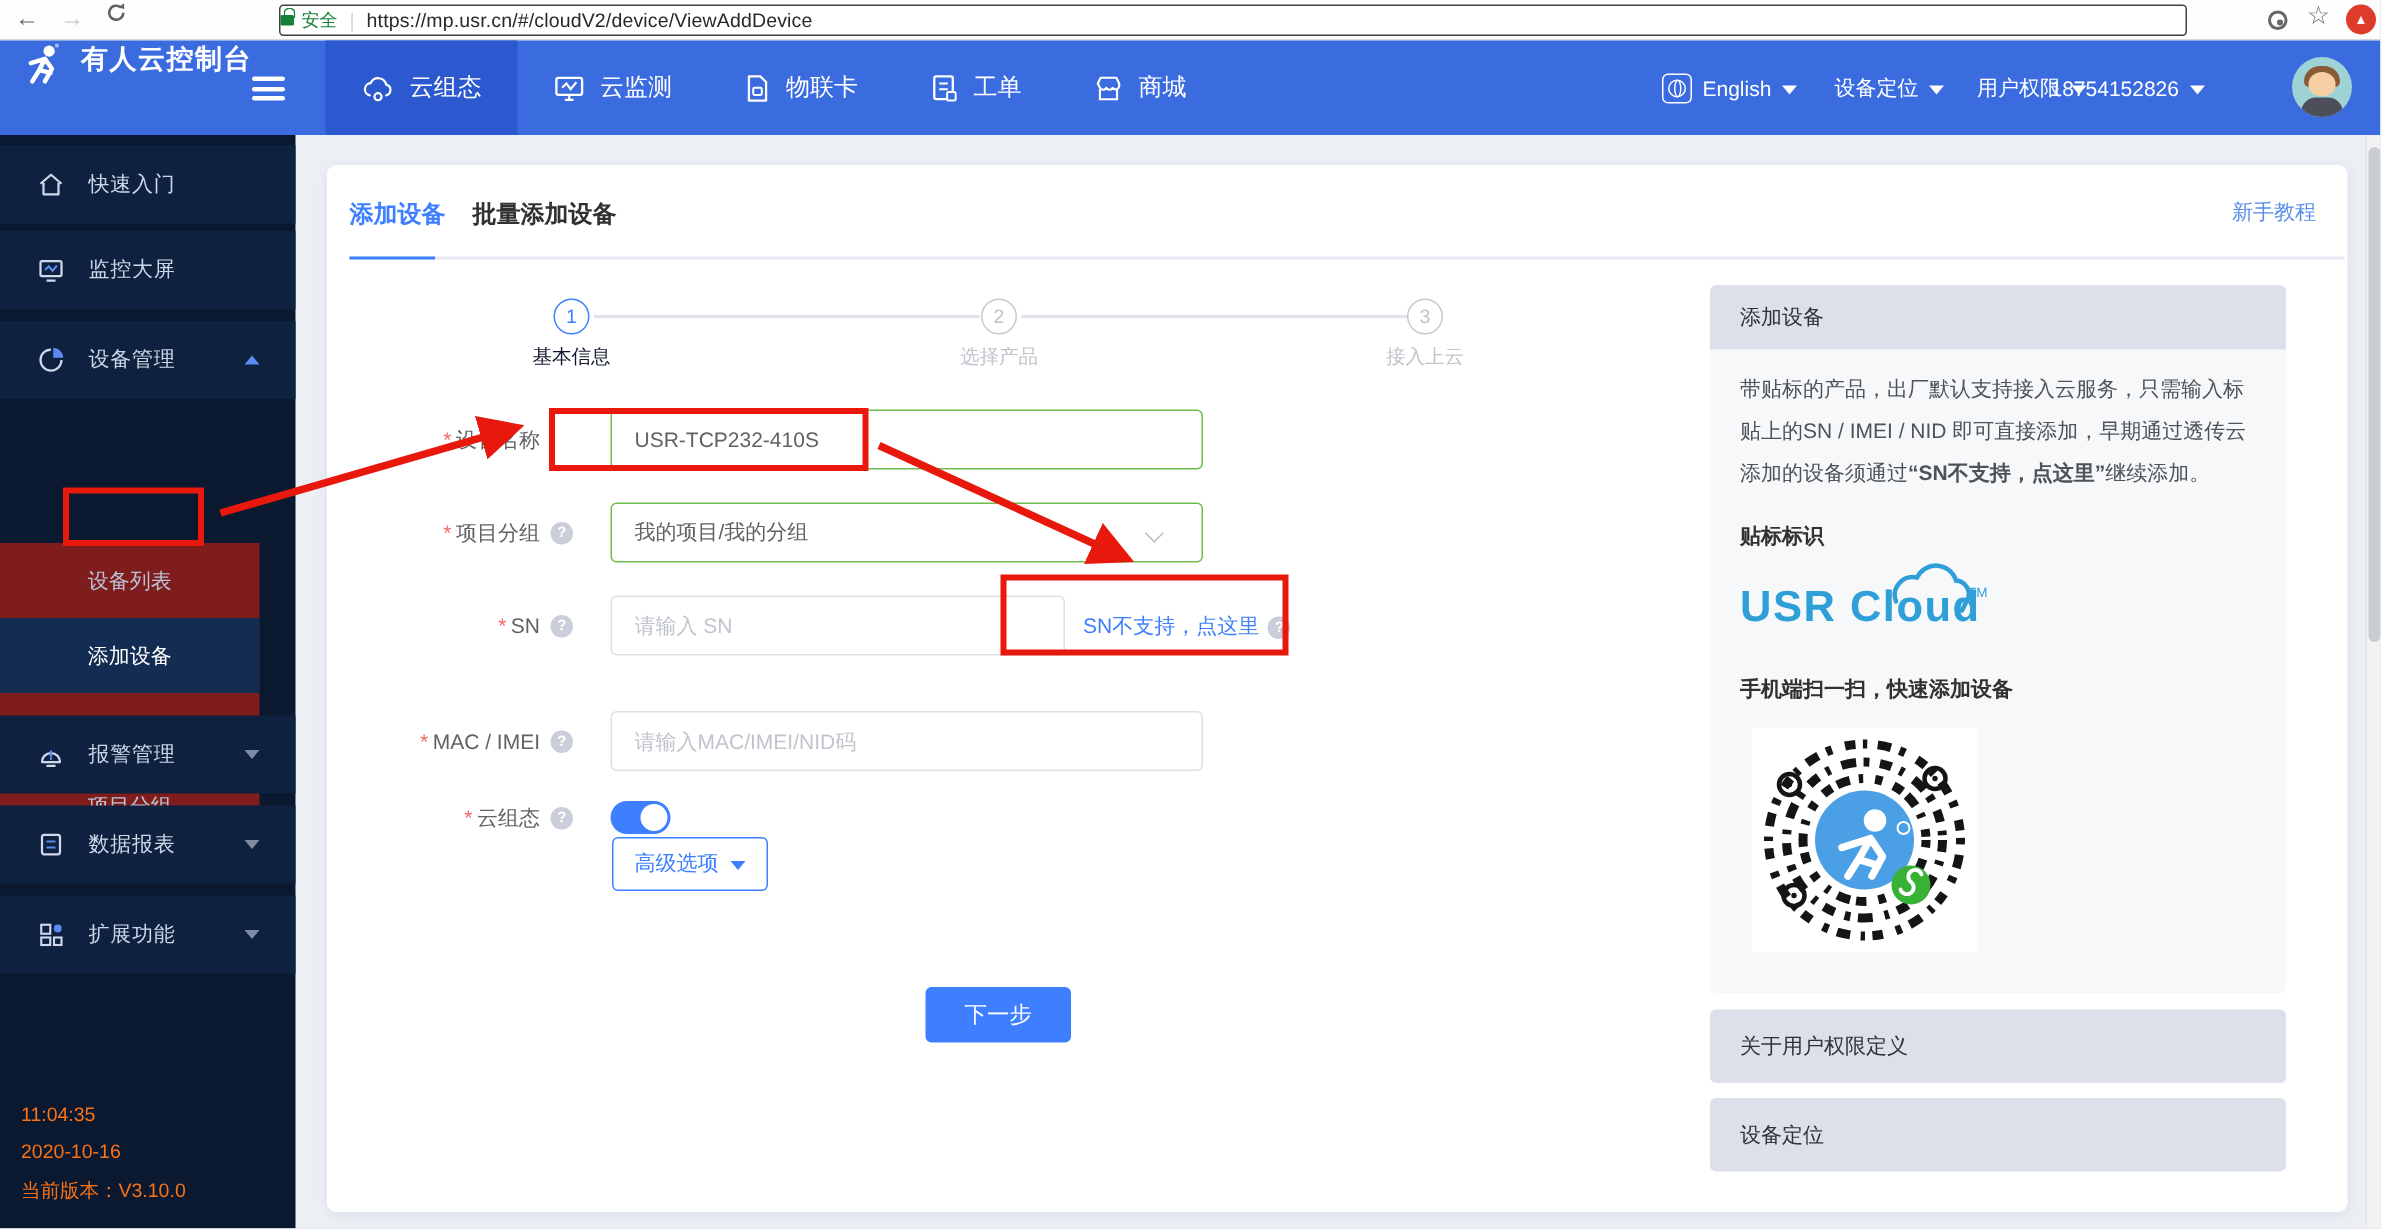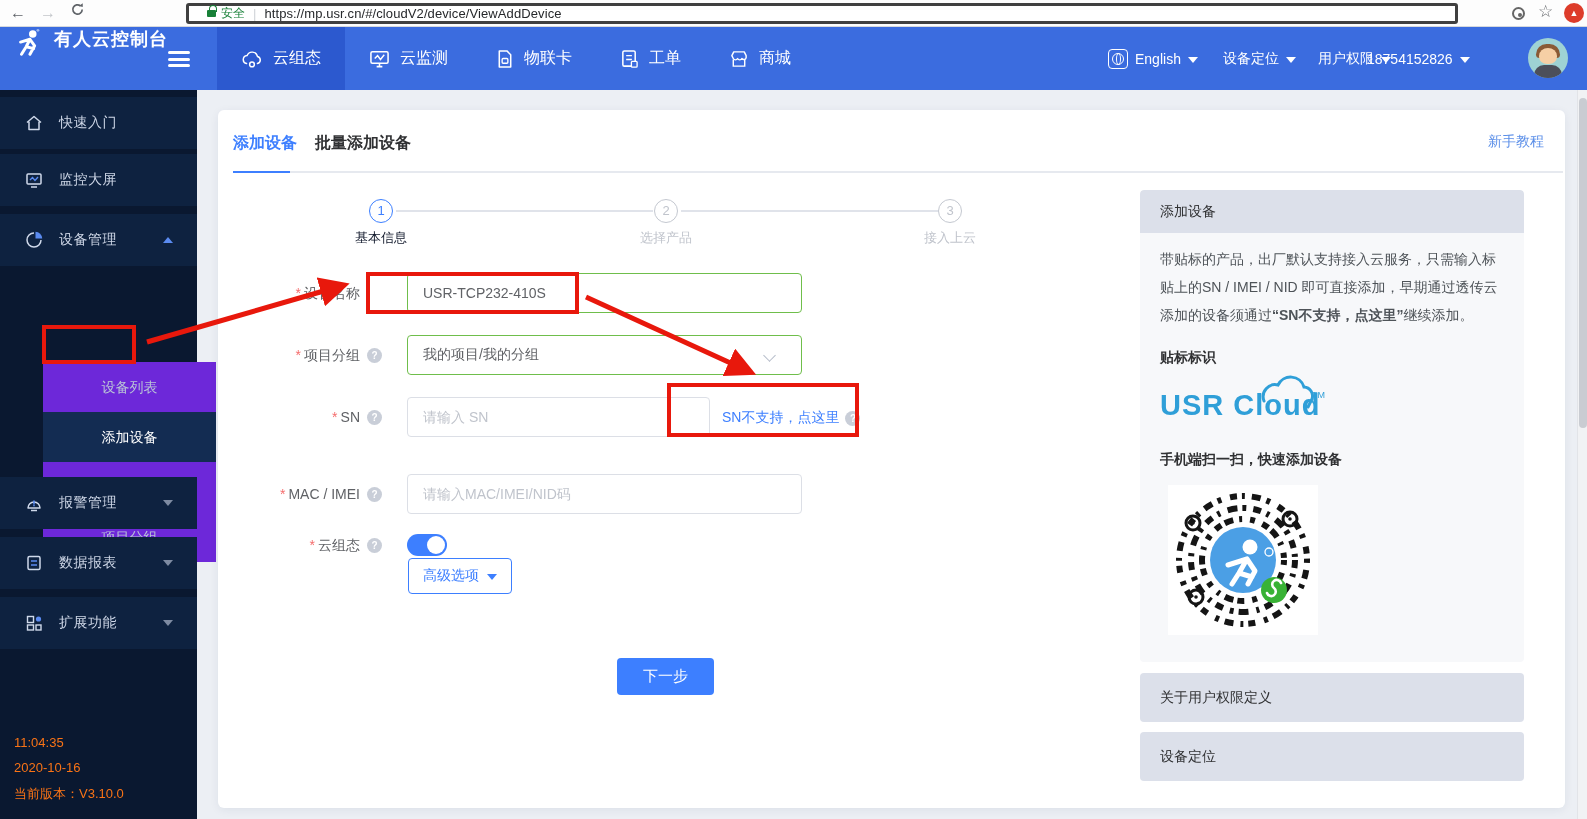--- a/index.html
+++ b/index.html
@@ -3,21 +3,21 @@
 <meta charset="utf-8">
 <style>
   html,body{margin:0;padding:0;background:#dfe3ea;}
   *{box-sizing:border-box;}
   #screen{position:relative;width:1587px;height:819px;overflow:hidden;background:#eceff4;
     font-family:"Liberation Sans","DejaVu Sans",sans-serif;font-size:14px;color:#303133;}
 
   
   .browser{position:absolute;left:0;top:0;width:1587px;height:27px;background:#fdfdfd;border-bottom:1px solid #d6d9dd;}
   .nav-glyph{position:absolute;top:2px;font-size:16px;color:#5f6368;line-height:22px;cursor:pointer;}
-  .urlbox{position:absolute;left:186px;top:3px;width:1272px;height:21px;background:#fff;border:3px solid #404040;border-radius:3px;display:flex;align-items:center;padding-left:18px;}
+  .urlbox{position:absolute;left:186px;top:3px;width:1272px;height:21px;background:#fff;border:1px solid #404040;border-radius:3px;display:flex;align-items:center;}
   .lockbody{width:9px;height:7px;background:#188038;border-radius:1px;position:relative;margin-right:5px;}
   .lockbody:before{content:"";position:absolute;left:1.5px;top:-5px;width:6px;height:6px;border:1.5px solid #188038;border-bottom:none;border-radius:4px 4px 0 0;}
   .sec-label{color:#188038;font-size:12px;margin-right:8px;}
   .url-sep{color:#d0d3d8;margin-right:8px;font-size:13px;}
   .url-text{color:#26282b;font-size:13px;letter-spacing:.1px;}
   .target-ico{position:absolute;left:1512px;top:7px;width:13px;height:13px;border:2px solid #666;border-radius:50%;}
   .target-ico:before{content:"";position:absolute;left:3.5px;top:3.5px;width:4px;height:4px;background:#666;border-radius:50%;}
   .star-ico{position:absolute;left:1538px;top:1px;font-size:17px;color:#6a6d71;}
   .ext-ico{position:absolute;left:1564px;top:3px;width:20px;height:20px;background:#dd3c2a;border-radius:50%;color:#fff;font-size:9px;text-align:center;line-height:20px;}
 
@@ -41,21 +41,21 @@
   .av-face{position:absolute;left:11px;top:10px;width:18px;height:16px;background:#f6cfa5;border-radius:50% 50% 45% 45%;}
   .av-body{position:absolute;left:6px;top:27px;width:28px;height:14px;background:#4c4f5a;border-radius:10px 10px 0 0;}
 
   
   .sidebar{position:absolute;left:0;top:90px;width:197px;height:729px;background:#0a1830;color:#cdd6e6;}
   .s-item{position:absolute;left:0;width:197px;height:52px;background:#0e2240;display:flex;align-items:center;cursor:pointer;}
   .s-item .ico{width:18px;height:18px;margin-left:25px;}
   .s-item .lab{margin-left:16px;font-size:14px;letter-spacing:.5px;}
   .arr-dn{position:absolute;right:24px;width:0;height:0;border-left:5px solid transparent;border-right:5px solid transparent;border-top:6px solid #7e8ba2;}
   .arr-up{position:absolute;right:24px;width:0;height:0;border-left:5px solid transparent;border-right:5px solid transparent;border-bottom:6px solid #5b8bf0;}
-  .s-sub{position:absolute;left:0;top:272px;width:173px;height:200px;background:#6d28d9;margin-left:43px;}
+  .s-sub{position:absolute;left:0;top:272px;width:173px;height:200px;background:#7f1d1d;}
   .s-subitem{height:50px;line-height:50px;text-align:center;font-size:14px;color:#b9c3d6;cursor:pointer;}
   .s-subitem.active{background:#132c52;color:#fff;}
   .s-foot{position:absolute;left:14px;font-size:13px;color:#f97316;}
 
   
   .card{position:absolute;left:218px;top:110px;width:1347px;height:698px;background:#fff;border-radius:6px;box-shadow:0 2px 10px rgba(20,40,80,.07);}
   .ctab{position:absolute;top:23px;font-size:16px;font-weight:bold;cursor:pointer;}
   .ctab.active{color:#3d7fff;}
   .tab-border{position:absolute;left:15px;top:61px;width:1330px;height:2px;background:#e6e9ef;}
   .tab-underline{position:absolute;left:15px;top:61px;width:57px;height:2px;background:#3d7fff;}

